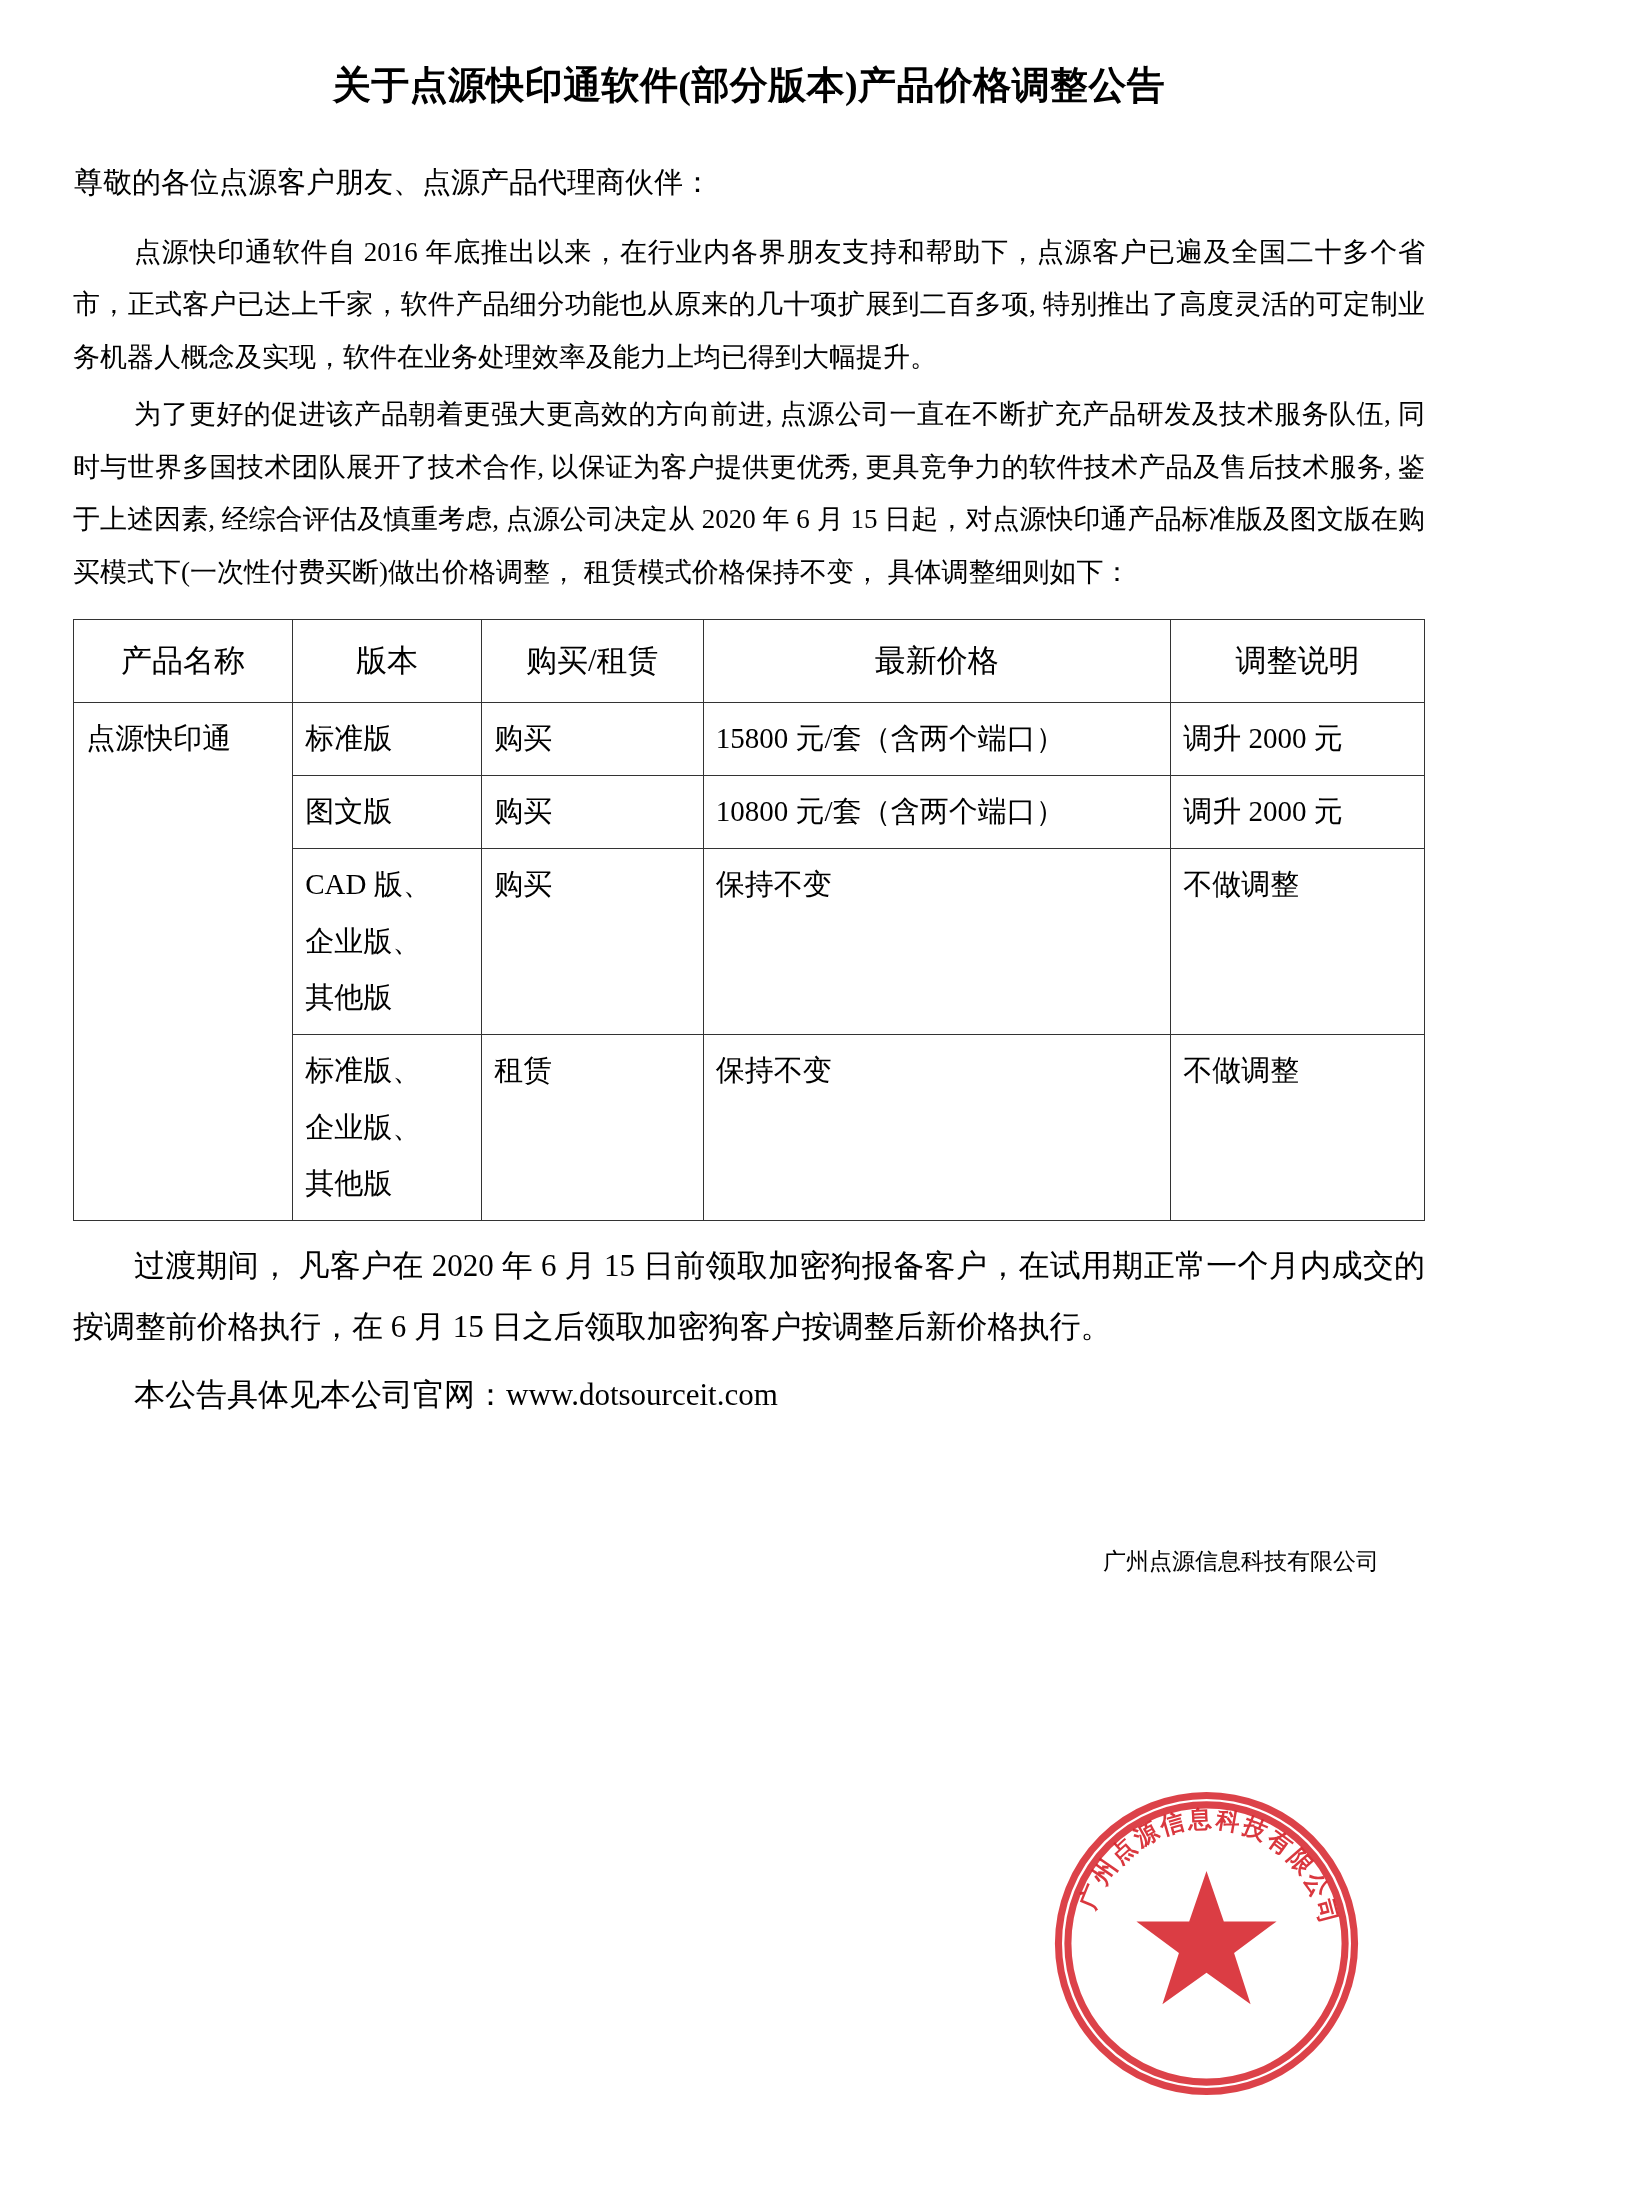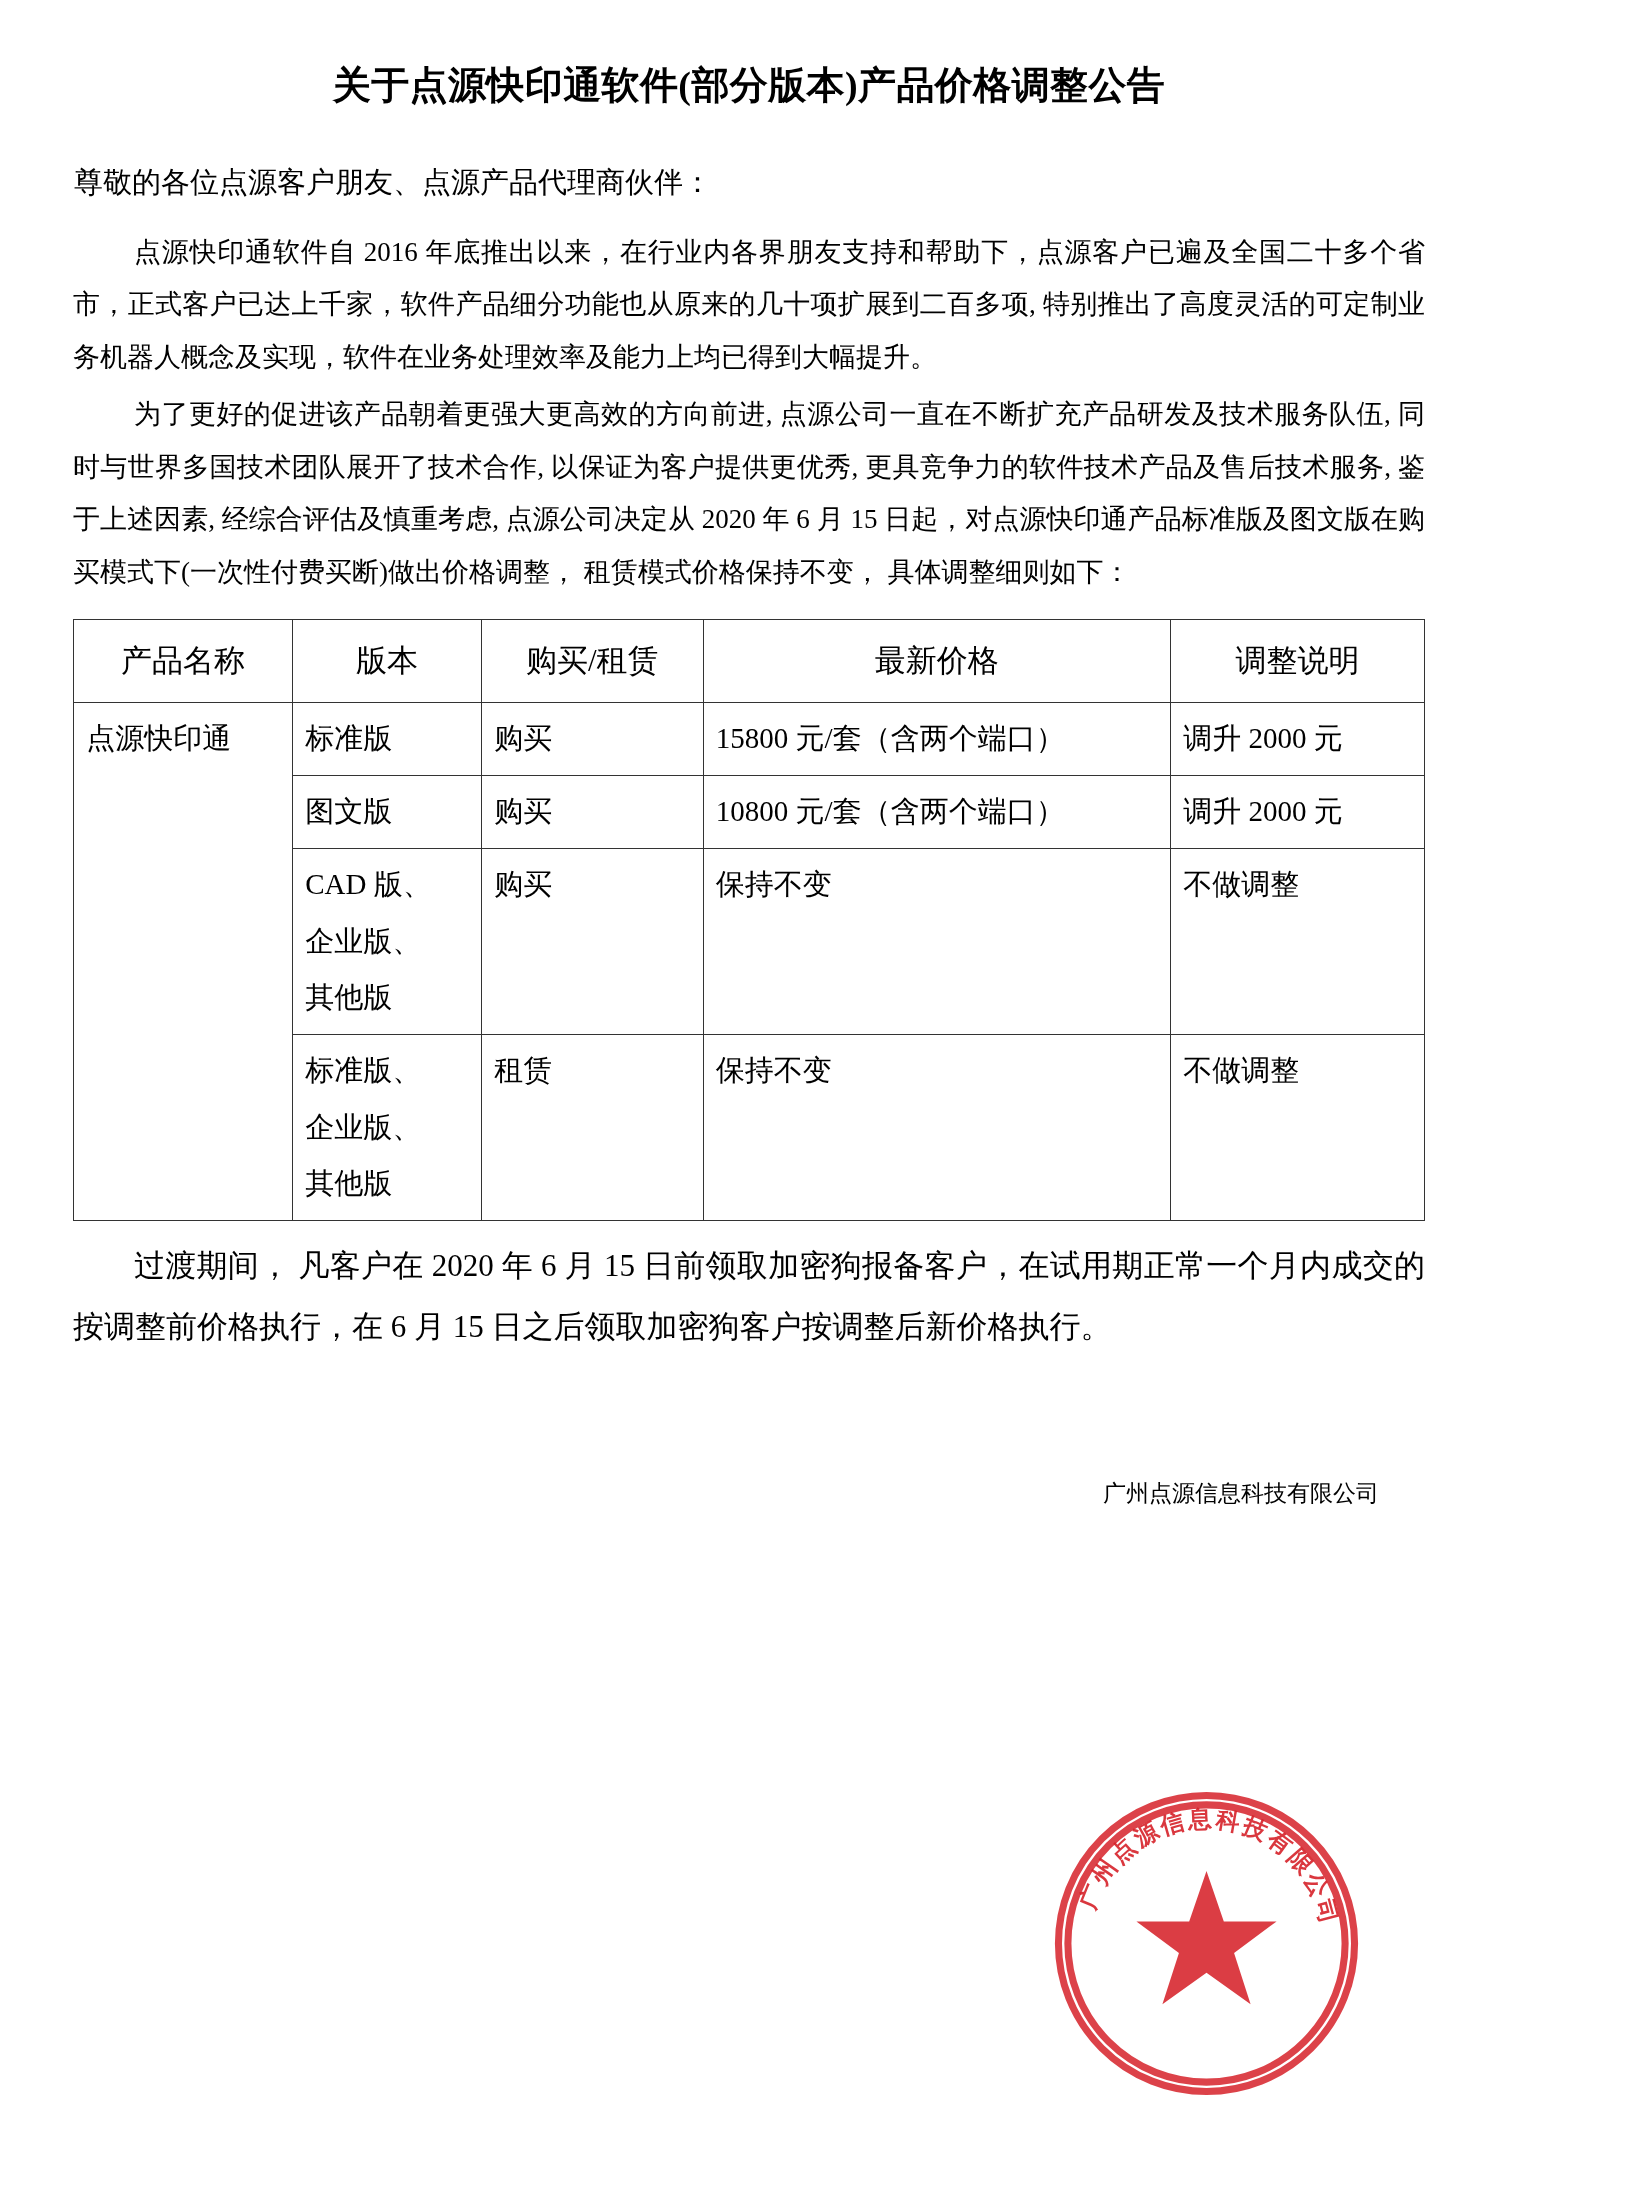--- a/index.html
+++ b/index.html
@@ -168,20 +168,21 @@
         </td>
         <td>租赁</td>
         <td>保持不变</td>
         <td>不做调整</td>
       </tr>
     </tbody>
   </table>
 
   <p class="closing-para">过渡期间， 凡客户在 2020 年 6 月 15 日前领取加密狗报备客户，在试用期正常一个月内成交的按调整前价格执行，在 6 月 15 日之后领取加密狗客户按调整后新价格执行。</p>
 
+  <p class="website-line">本公告具体见本公司官网：www.dotsourceit.com</p>
 
   <div class="signature">
     <div>广州点源信息科技有限公司</div>
   </div>
 
   <svg class="seal" viewBox="0 0 400 400">
     <g fill="none" stroke="#d6222a" stroke-width="9" opacity="0.85">
       <circle cx="200" cy="200" r="188"></circle>
       <circle cx="200" cy="200" r="176"></circle>
     </g>

